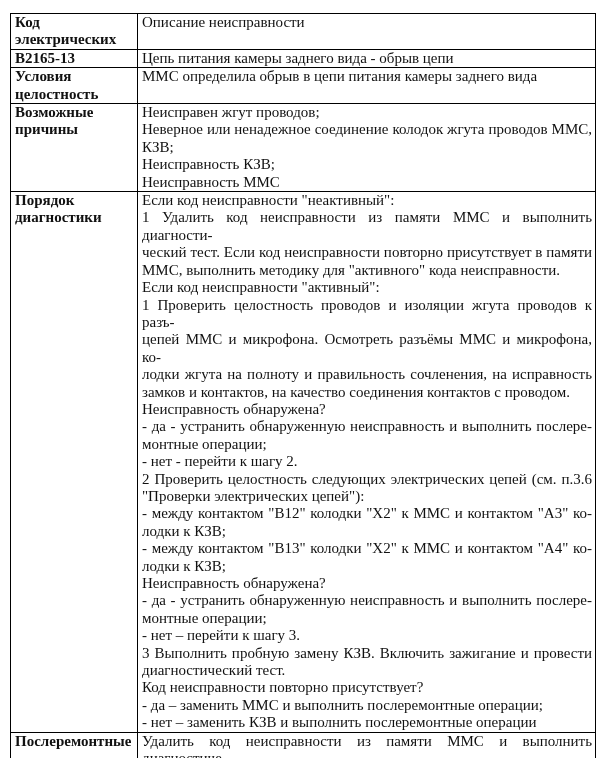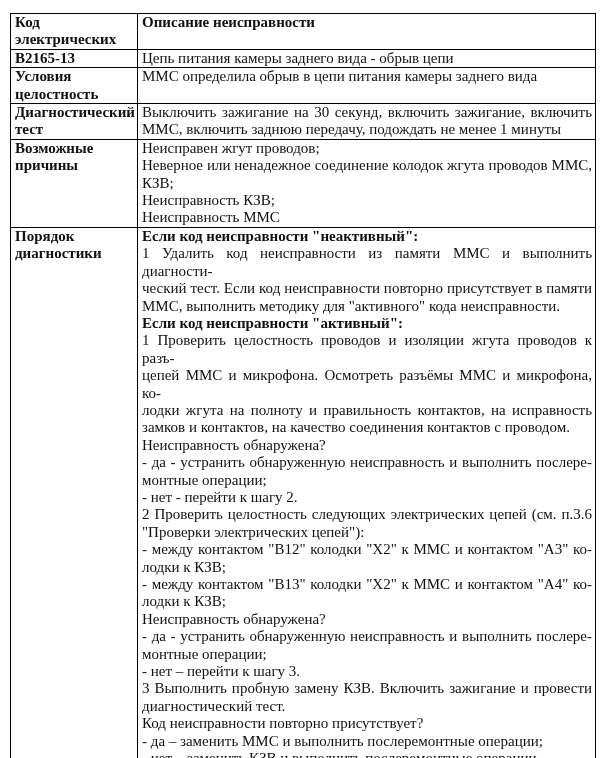--- a/index.html
+++ b/index.html
@@ -12,21 +12,21 @@
     border-collapse: collapse; width: 586px; table-layout: fixed;
   }
   table.spec td {
     border: 1.5px solid #000; vertical-align: top;
     padding: 0 3px 0 4px; line-height: 17.4px; margin-top: 15px;
   }
   td.label { width: 119px; font-weight: bold; }
   td.desc { }
   .ln { display: block; white-space: nowrap; }
   .ln.j { text-align: justify; text-align-last: justify; white-space: normal; }
-  .b { font-weight: bold; }
+  .b { font-weight: normal; }
   .hdr td { padding-top: 1px; padding-bottom: 2px; }
 </style>
 </head>
 <body>
 
 <div class="page">
   <table class="spec">
     <tbody id="tbody">
         <tr class="hdr">
           <td class="label">
@@ -49,30 +49,20 @@
           <td class="label">
             <span class="ln">Условия</span>
             <span class="ln">целостность</span>
           </td>
           <td class="desc">
             <span class="ln">ММС определила обрыв в цепи питания камеры заднего вида</span>
           </td>
         </tr>
         <tr>
           <td class="label">
-            <span class="ln">Диагностический</span>
-            <span class="ln">тест</span>
-          </td>
-          <td class="desc">
-            <span class="ln j">Выключить зажигание на 30 секунд, включить зажигание, включить</span>
-            <span class="ln">ММС, включить заднюю передачу, подождать не менее 1 минуты</span>
-          </td>
-        </tr>
-        <tr>
-          <td class="label">
             <span class="ln">Возможные</span>
             <span class="ln">причины</span>
           </td>
           <td class="desc">
             <span class="ln">Неисправен жгут проводов;</span>
             <span class="ln j">Неверное или ненадежное соединение колодок жгута проводов ММС,</span>
             <span class="ln">КЗВ;</span>
             <span class="ln">Неисправность КЗВ;</span>
             <span class="ln">Неисправность ММС</span>
           </td>
@@ -83,21 +73,21 @@
             <span class="ln">диагностики</span>
           </td>
           <td class="desc">
             <span class="ln b">Если код неисправности "неактивный":</span>
             <span class="ln j">1 Удалить код неисправности из памяти ММС и выполнить диагности-</span>
             <span class="ln j">ческий тест. Если код неисправности повторно присутствует в памяти</span>
             <span class="ln">ММС, выполнить методику для "активного" кода неисправности.</span>
             <span class="ln b">Если код неисправности "активный":</span>
             <span class="ln j">1 Проверить целостность проводов и изоляции жгута проводов к разъ-</span>
             <span class="ln j">цепей ММС и микрофона. Осмотреть разъёмы ММС и микрофона, ко-</span>
-            <span class="ln j">лодки жгута на полноту и правильность контактов, на исправность</span>
+            <span class="ln j">лодки жгута на полноту и правильность сочленения, на исправность</span>
             <span class="ln">замков и контактов, на качество соединения контактов с проводом.</span>
             <span class="ln">Неисправность обнаружена?</span>
             <span class="ln j">- да - устранить обнаруженную неисправность и выполнить послере-</span>
             <span class="ln">монтные операции;</span>
             <span class="ln">- нет - перейти к шагу 2.</span>
             <span class="ln j">2 Проверить целостность следующих электрических цепей (см. п.3.6</span>
             <span class="ln">"Проверки электрических цепей"):</span>
             <span class="ln j">- между контактом "B12" колодки "X2" к ММС и контактом "A3" ко-</span>
             <span class="ln">лодки к КЗВ;</span>
             <span class="ln j">- между контактом "B13" колодки "X2" к ММС и контактом "A4" ко-</span>

